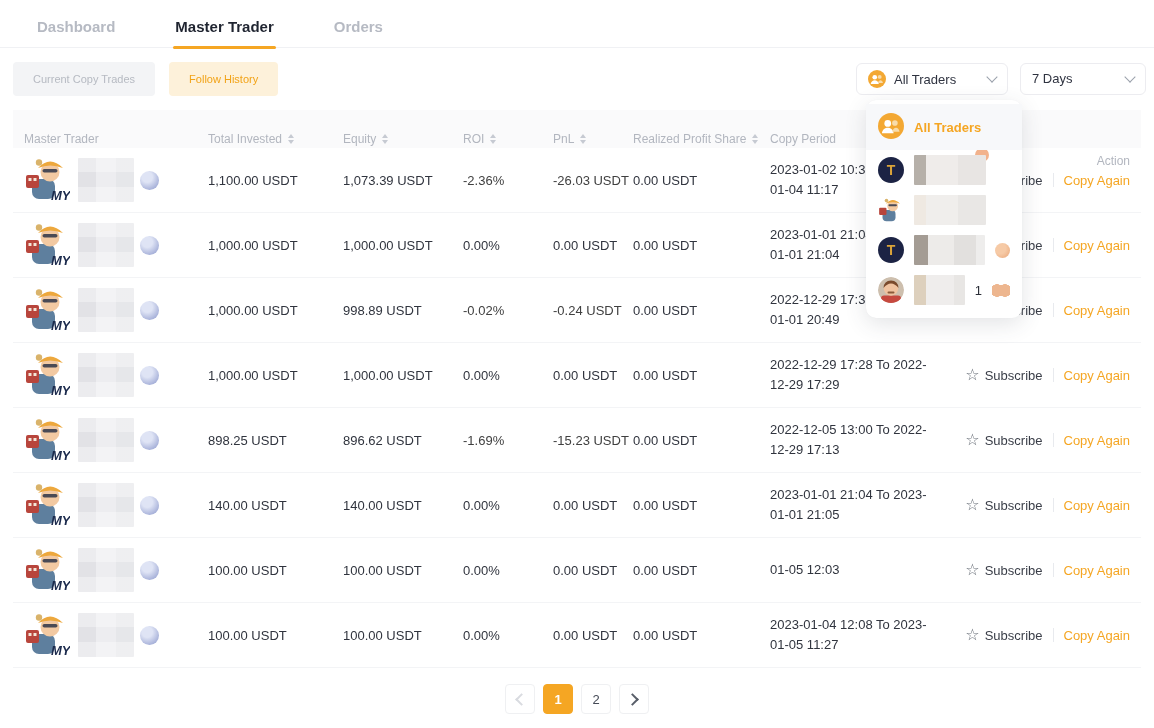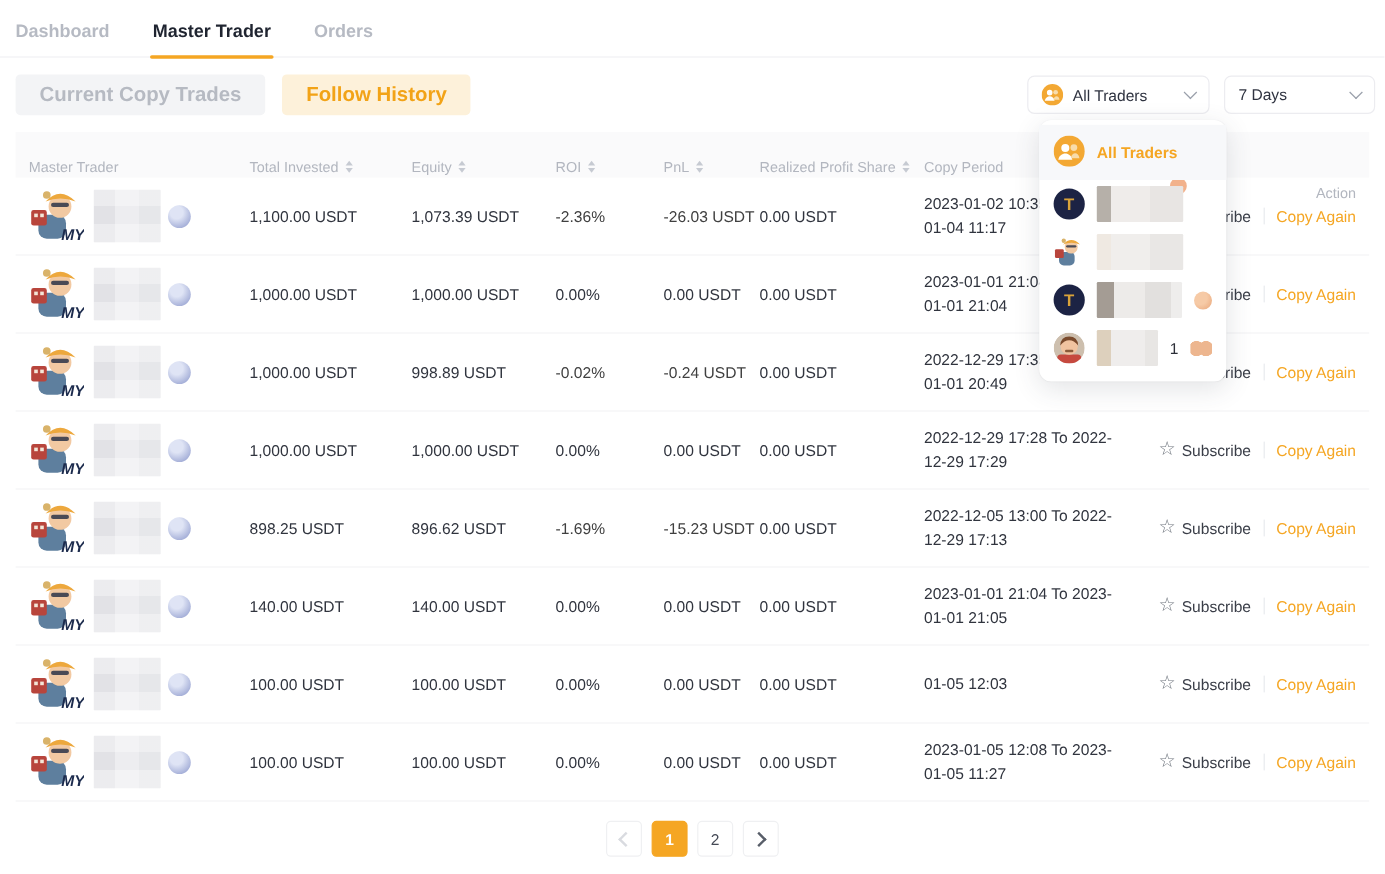--- a/index.html
+++ b/index.html
@@ -1,27 +1,27 @@
 <!DOCTYPE html>
 <html><head>
 <meta charset="utf-8">
 <style>
   html,body{margin:0;padding:0;background:#fff;}
   body{font-family:"Liberation Sans","DejaVu Sans",sans-serif;color:#2f3440;}
   .page{position:relative;width:1154px;height:728px;background:#fff;overflow:hidden;}
 
   
   .tabs{display:flex;gap:36px;padding:18px 13px 0 13px;border-bottom:1px solid #f0f1f4;}
-  .tab{font-size:15px;font-weight:bold;color:#b6bac3;padding-bottom:12px;position:relative;cursor:pointer;}
+  .tab{font-size:15px;font-weight:bold;color:#b6bac3;padding-bottom:12px;position:relative;cursor:pointer;margin-left:24px;}
   .tab.active{color:#1f2430;}
   .tab.active::after{content:"";position:absolute;left:-2px;right:-2px;bottom:-2px;height:3px;background:#f5a623;border-radius:2px;}
 
   
   .toolbar{display:flex;align-items:center;padding:14px 8px 0 13px;height:34px;}
-  .btn{height:34px;padding:0 20px;border:none;border-radius:4px;font-size:17px;font-weight:bold;display:inline-flex;align-items:center;font-family:inherit;cursor:pointer;}
+  .btn{height:34px;padding:0 20px;border:none;border-radius:4px;font-size:11px;font-weight:normal;display:inline-flex;align-items:center;font-family:inherit;cursor:pointer;}
   .btn-muted{background:#f3f4f6;color:#b6bac2;margin-right:14px;}
   .btn-accent{background:#fdf1da;color:#f2a317;}
   .selects{margin-left:auto;display:flex;gap:12px;}
   .select{box-sizing:border-box;height:32px;border:1px solid #ececf0;border-radius:6px;background:#fff;display:flex;align-items:center;padding:0 11px;font-size:13px;color:#2f3340;gap:8px;cursor:pointer;}
   .select.trader{width:152px;}
   .select.period{width:126px;}
   .chev{width:7px;height:7px;border-right:1.8px solid #9aa0ab;border-bottom:1.8px solid #9aa0ab;transform:rotate(45deg);margin-left:auto;margin-top:-4px;}
   .people-icon svg{display:block;}
 
   
@@ -440,21 +440,21 @@
         </span>
         <span class="name-blur"></span>
         <span class="badge-dot"></span>
       </div>
       <div class="cell">100.00 USDT</div>
       <div class="cell">100.00 USDT</div>
       <div class="cell">0.00%</div>
       <div class="cell">0.00 USDT</div>
       <div class="cell">0.00 USDT</div>
       <div class="cell period">
-        <span>2023-01-05 12:08 To 2023-</span>
+        <span>2023-01-04 12:08 To 2023-</span>
         <span>01-05 11:27</span>
       </div>
       <div class="cell action">
         <span class="subscribe">
           <span class="star">☆</span>
           <span>Subscribe</span>
         </span>
         <span class="vdiv"></span>
         <span class="copy-again">Copy Again</span>
       </div>

